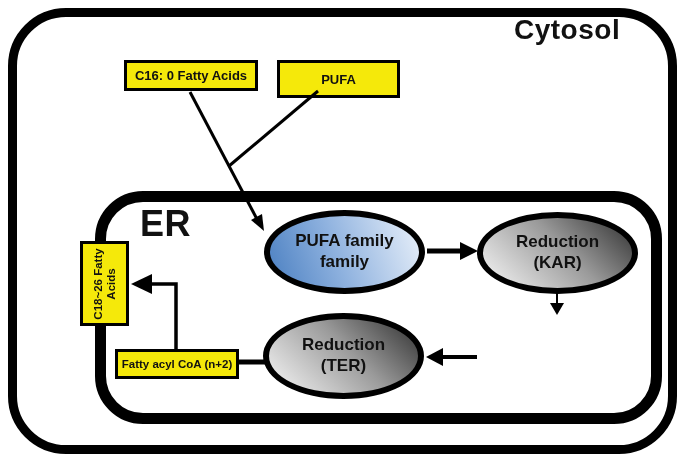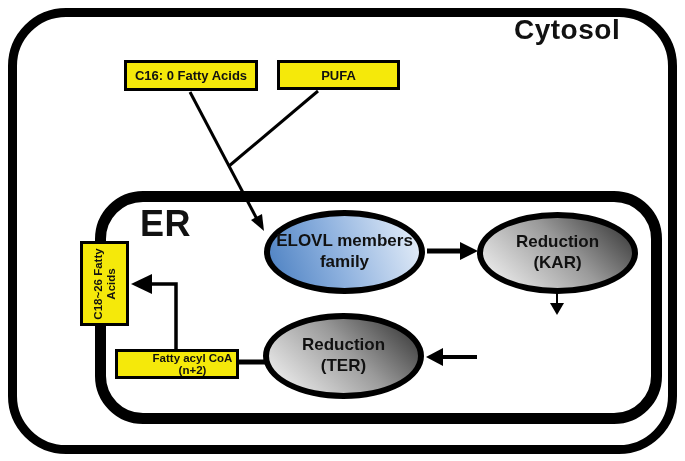--- a/index.html
+++ b/index.html
@@ -87,22 +87,22 @@
     border: 3px solid var(--outline, #000);
     display: flex;
     align-items: center;
     justify-content: center;
     text-align: center;
     font-weight: bold;
     color: #111;
     z-index: 6;
   }
   #c16-box   { left: 124px; top: 60px;  width: 134px; height: 31px; font-size: 13px; }
-  #pufa-box  { left: 277px; top: 60px;  width: 123px; height: 30px; font-size: 13px; }
-  #fatty-box { left: 115px; top: 349px; width: 124px; height: 30px; font-size: 11.5px; padding-left: 31px; }
+  #pufa-box  { left: 277px; top: 60px;  width: 123px; height: 38px; font-size: 13px; }
+  #fatty-box { left: 115px; top: 349px; width: 124px; height: 30px; font-size: 11.5px; }
   #c18-box   { left: 80px;  top: 241px; width: 49px;  height: 85px; }
   #c18-box .vtext {
     position: absolute;
     left: 50%; top: 50%;
     width: 82px;
     transform: translate(-50%, -50%) rotate(-90deg);
     font-size: 11.5px;
     line-height: 1.15;
     text-align: center;
     font-weight: bold;
@@ -142,21 +142,21 @@
     <div class="vtext">
       <span style="display:block">C18~26 Fatty</span>
       <span style="display:block">Acids</span>
     </div>
   </div>
   <div id="fatty-box" class="ybox">
     <span>Fatty acyl CoA (n+2)</span>
   </div>
 
   <div id="elovl-node" class="node">
-    <span>ELOVL members</span>
+    <span>PUFA family</span>
     <span>family</span>
   </div>
   <div id="kar-node" class="node">
     <span>Reduction</span>
     <span>(KAR)</span>
   </div>
   <div id="ter-node" class="node">
     <span>Reduction</span>
     <span>(TER)</span>
   </div>

